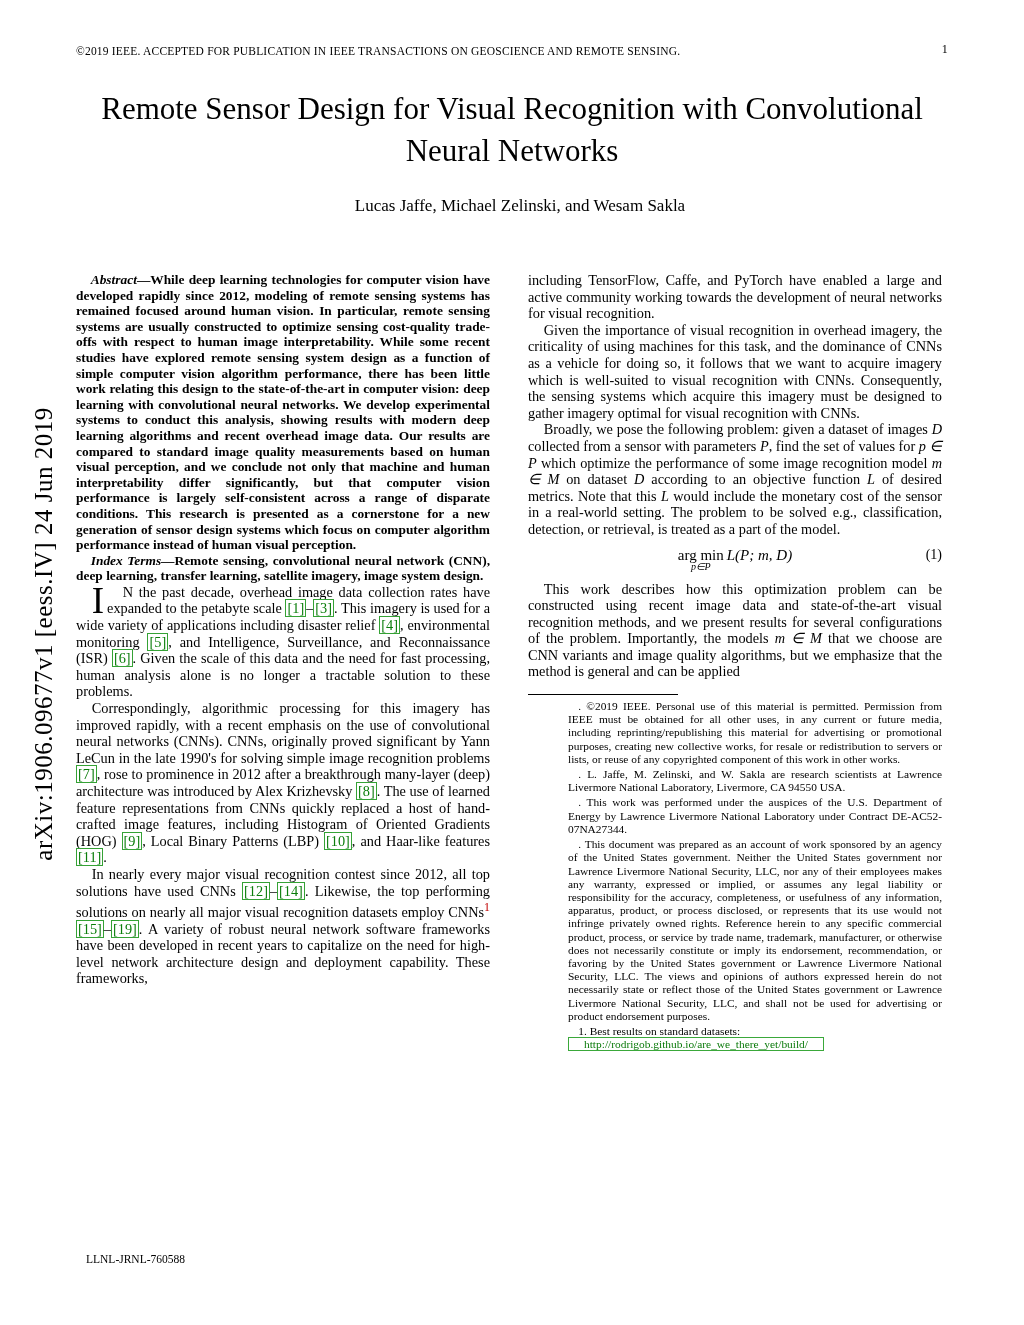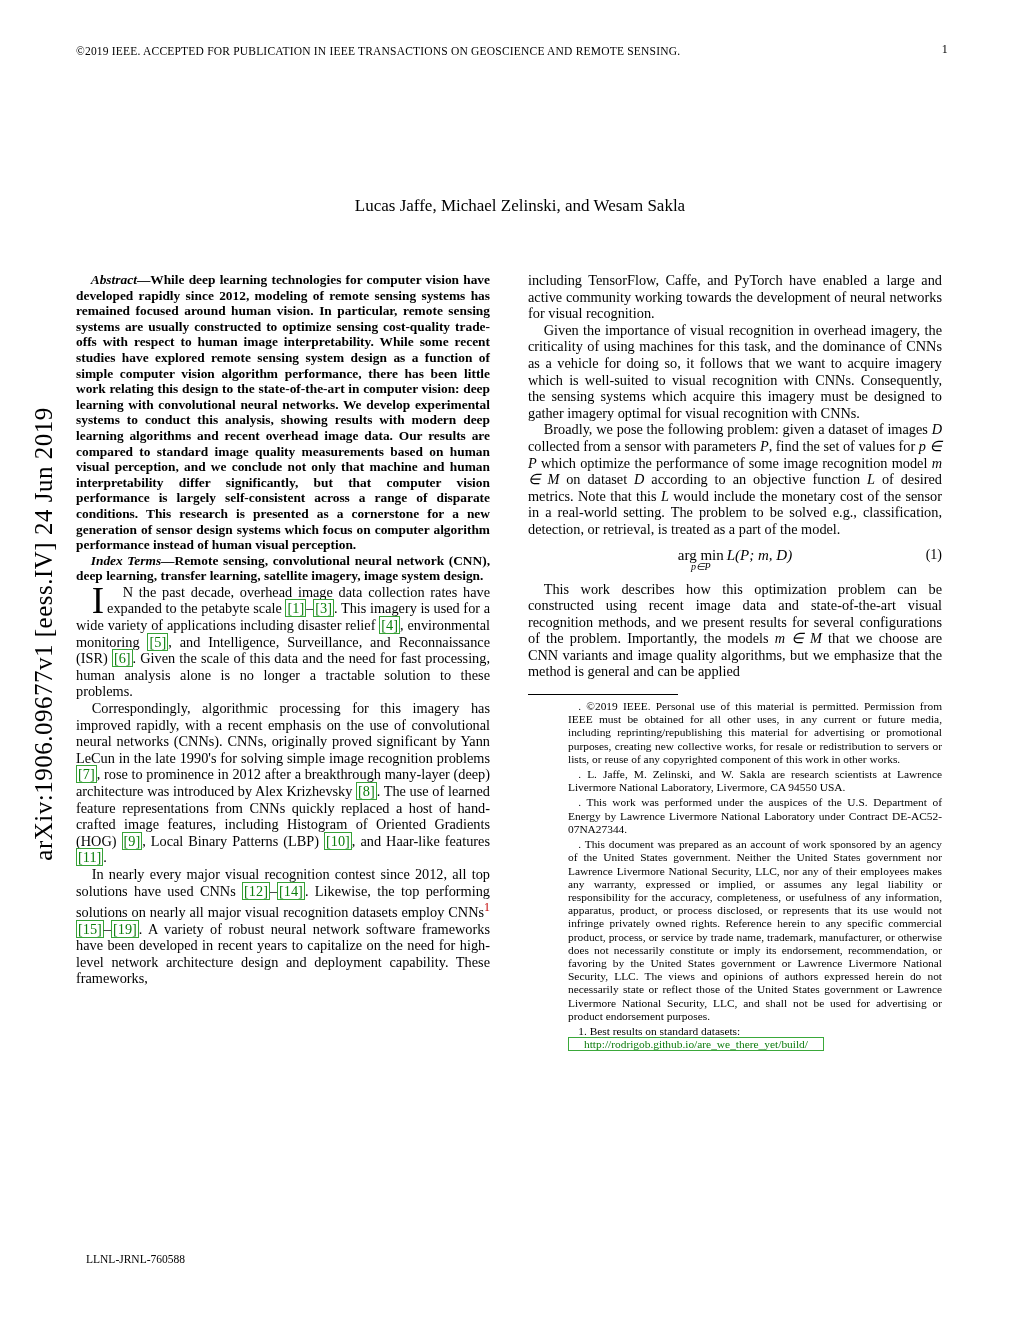--- a/index.html
+++ b/index.html
@@ -184,20 +184,21 @@
 
 <div class="page">
 
   <div class="arxiv-stamp">arXiv:1906.09677v1  [eess.IV]  24 Jun 2019</div>
 
   <div class="header-rule">
     <div class="header-left">©2019 IEEE. ACCEPTED FOR PUBLICATION IN IEEE TRANSACTIONS ON GEOSCIENCE AND REMOTE SENSING.</div>
     <div class="header-right">1</div>
   </div>
 
+  <div class="title">Remote Sensor Design for Visual Recognition with Convolutional Neural Networks</div>
   <div class="authors">Lucas Jaffe, Michael Zelinski, and Wesam Sakla</div>
 
   <div class="columns">
 
     <div class="col">
 
       <p class="abstract"><span class="lead">Abstract</span><span>—</span><span>While deep learning technologies for computer vision have developed rapidly since 2012, modeling of remote sensing systems has remained focused around human vision. In particular, remote sensing systems are usually constructed to optimize sensing cost-quality trade-offs with respect to human image interpretability. While some recent studies have explored remote sensing system design as a function of simple computer vision algorithm performance, there has been little work relating this design to the state-of-the-art in computer vision: deep learning with convolutional neural networks. We develop experimental systems to conduct this analysis, showing results with modern deep learning algorithms and recent overhead image data. Our results are compared to standard image quality measurements based on human visual perception, and we conclude not only that machine and human interpretability differ significantly, but that computer vision performance is largely self-consistent across a range of disparate conditions. This research is presented as a cornerstone for a new generation of sensor design systems which focus on computer algorithm performance instead of human visual perception.</span></p>
 
       <p class="indexterms"><span class="lead">Index Terms</span><span>—</span><span>Remote sensing, convolutional neural network (CNN), deep learning, transfer learning, satellite imagery, image system design.</span></p>
 

